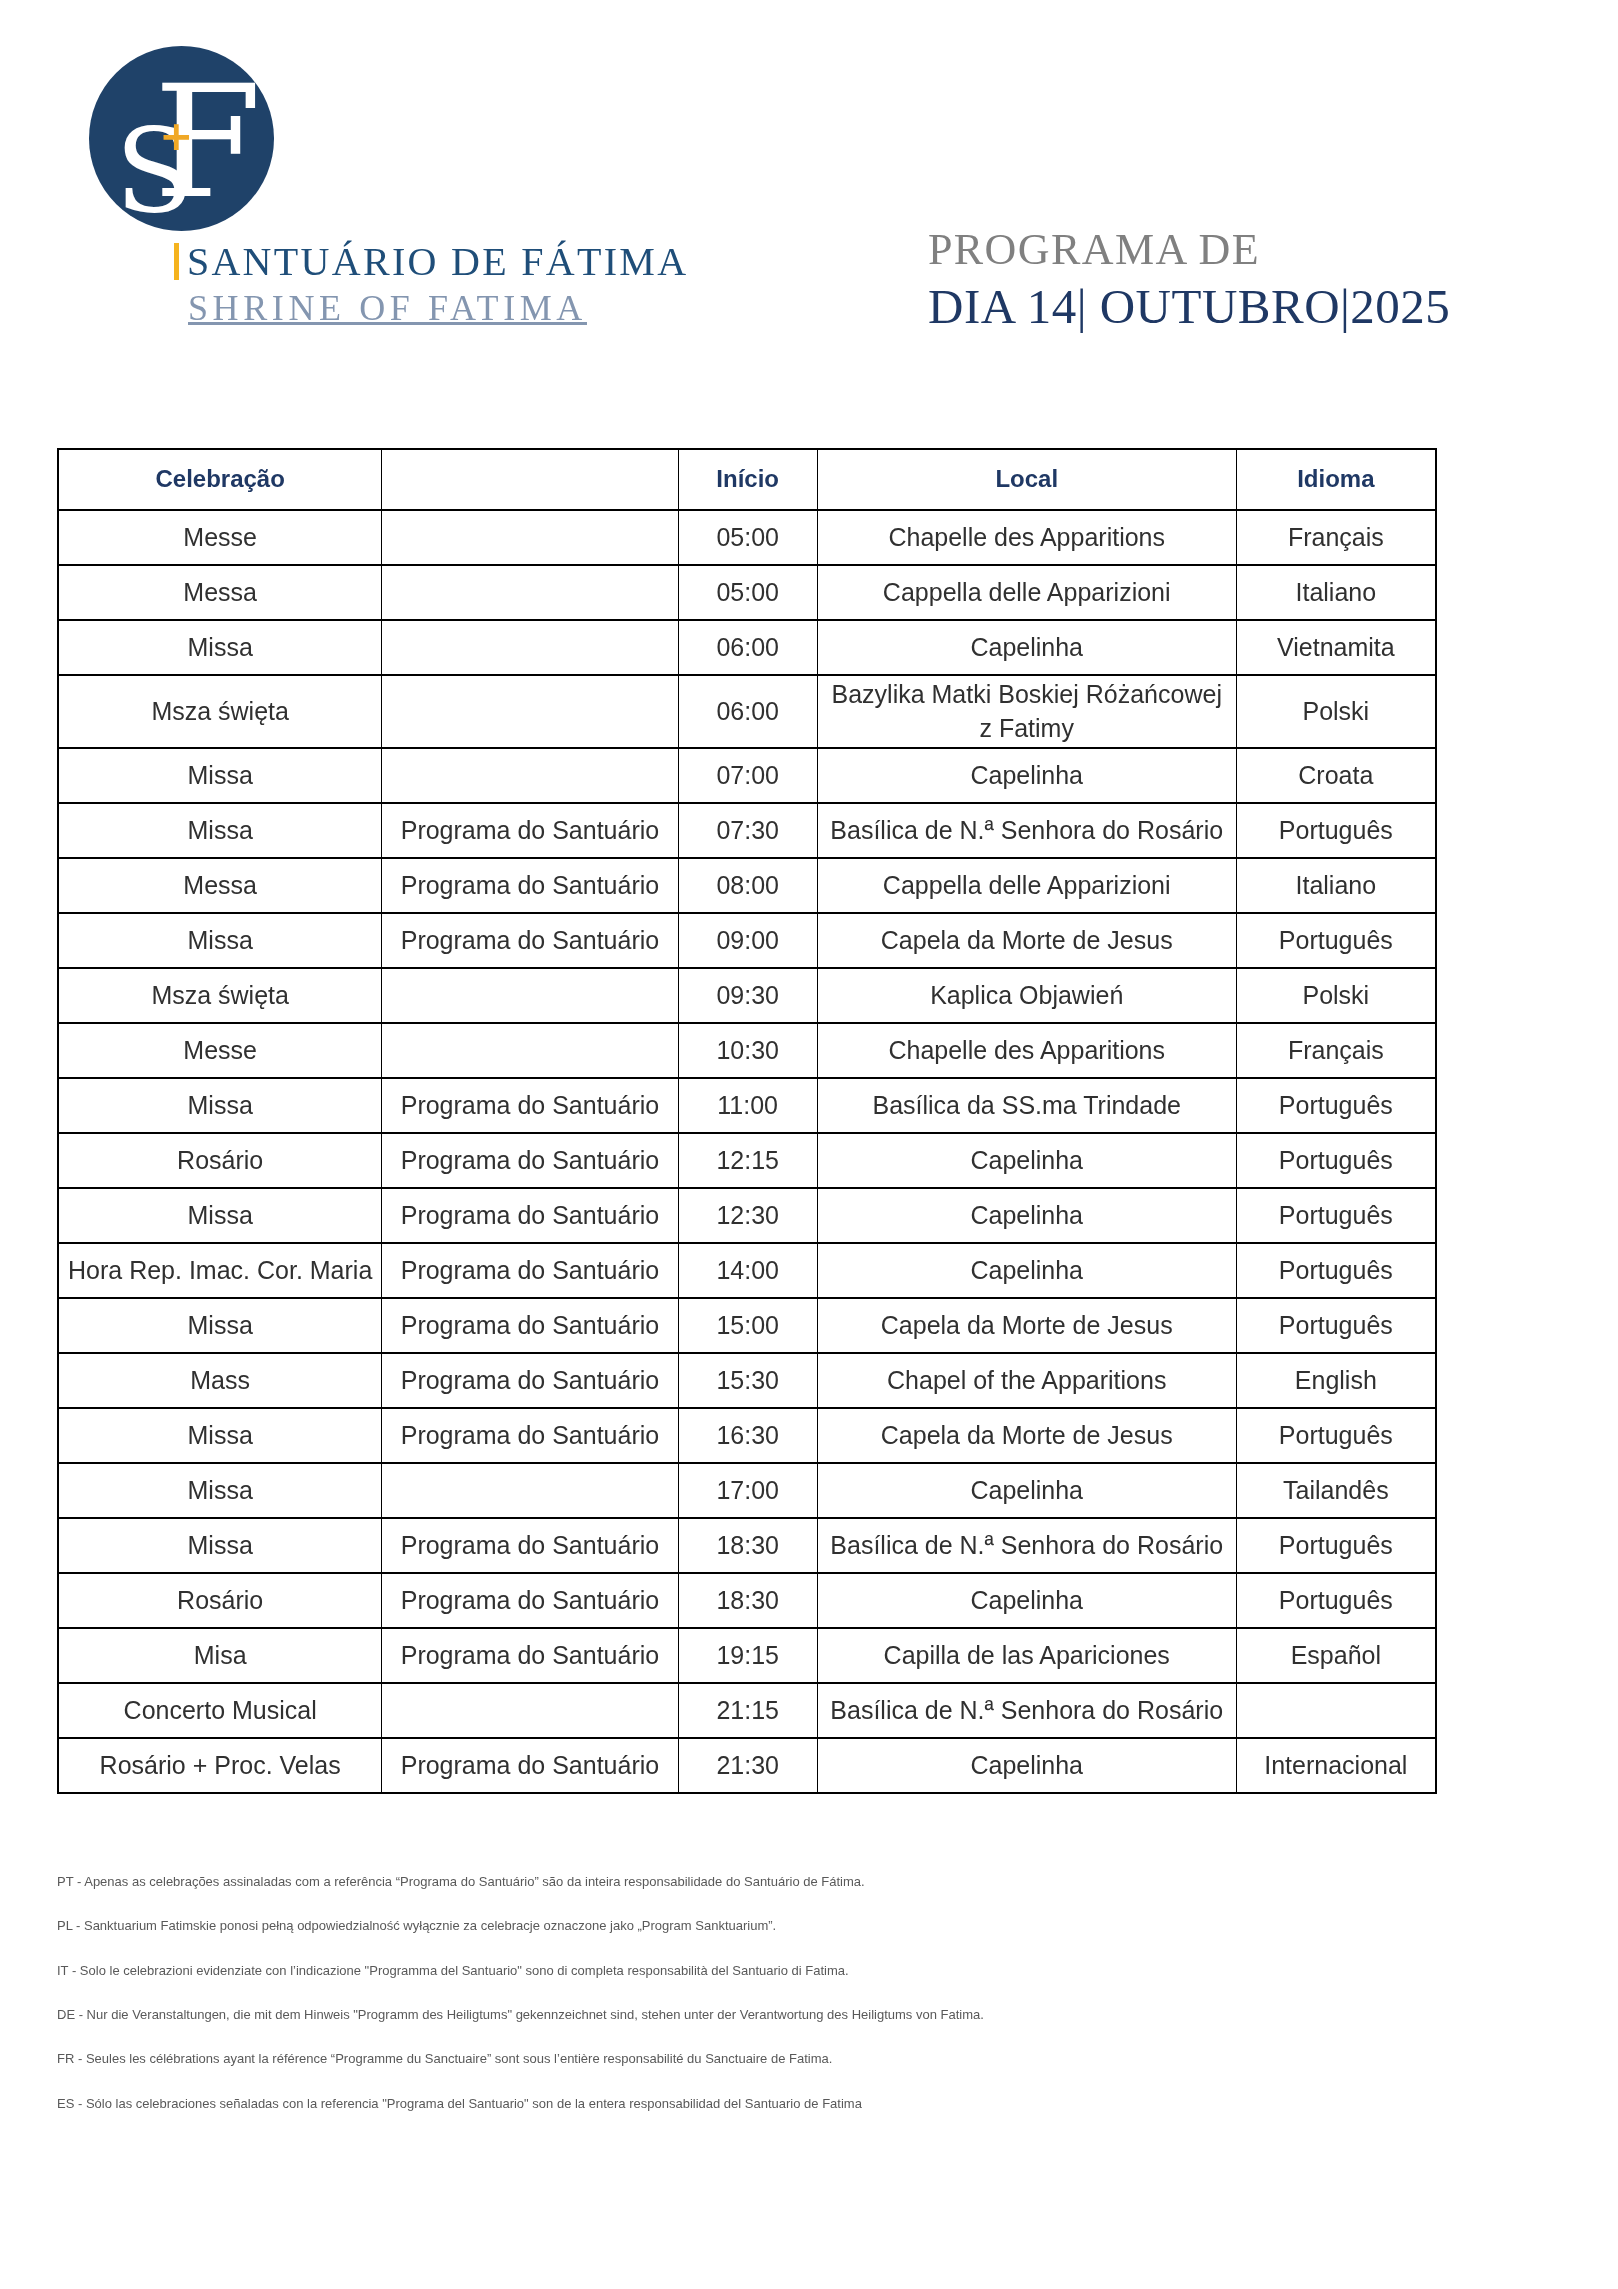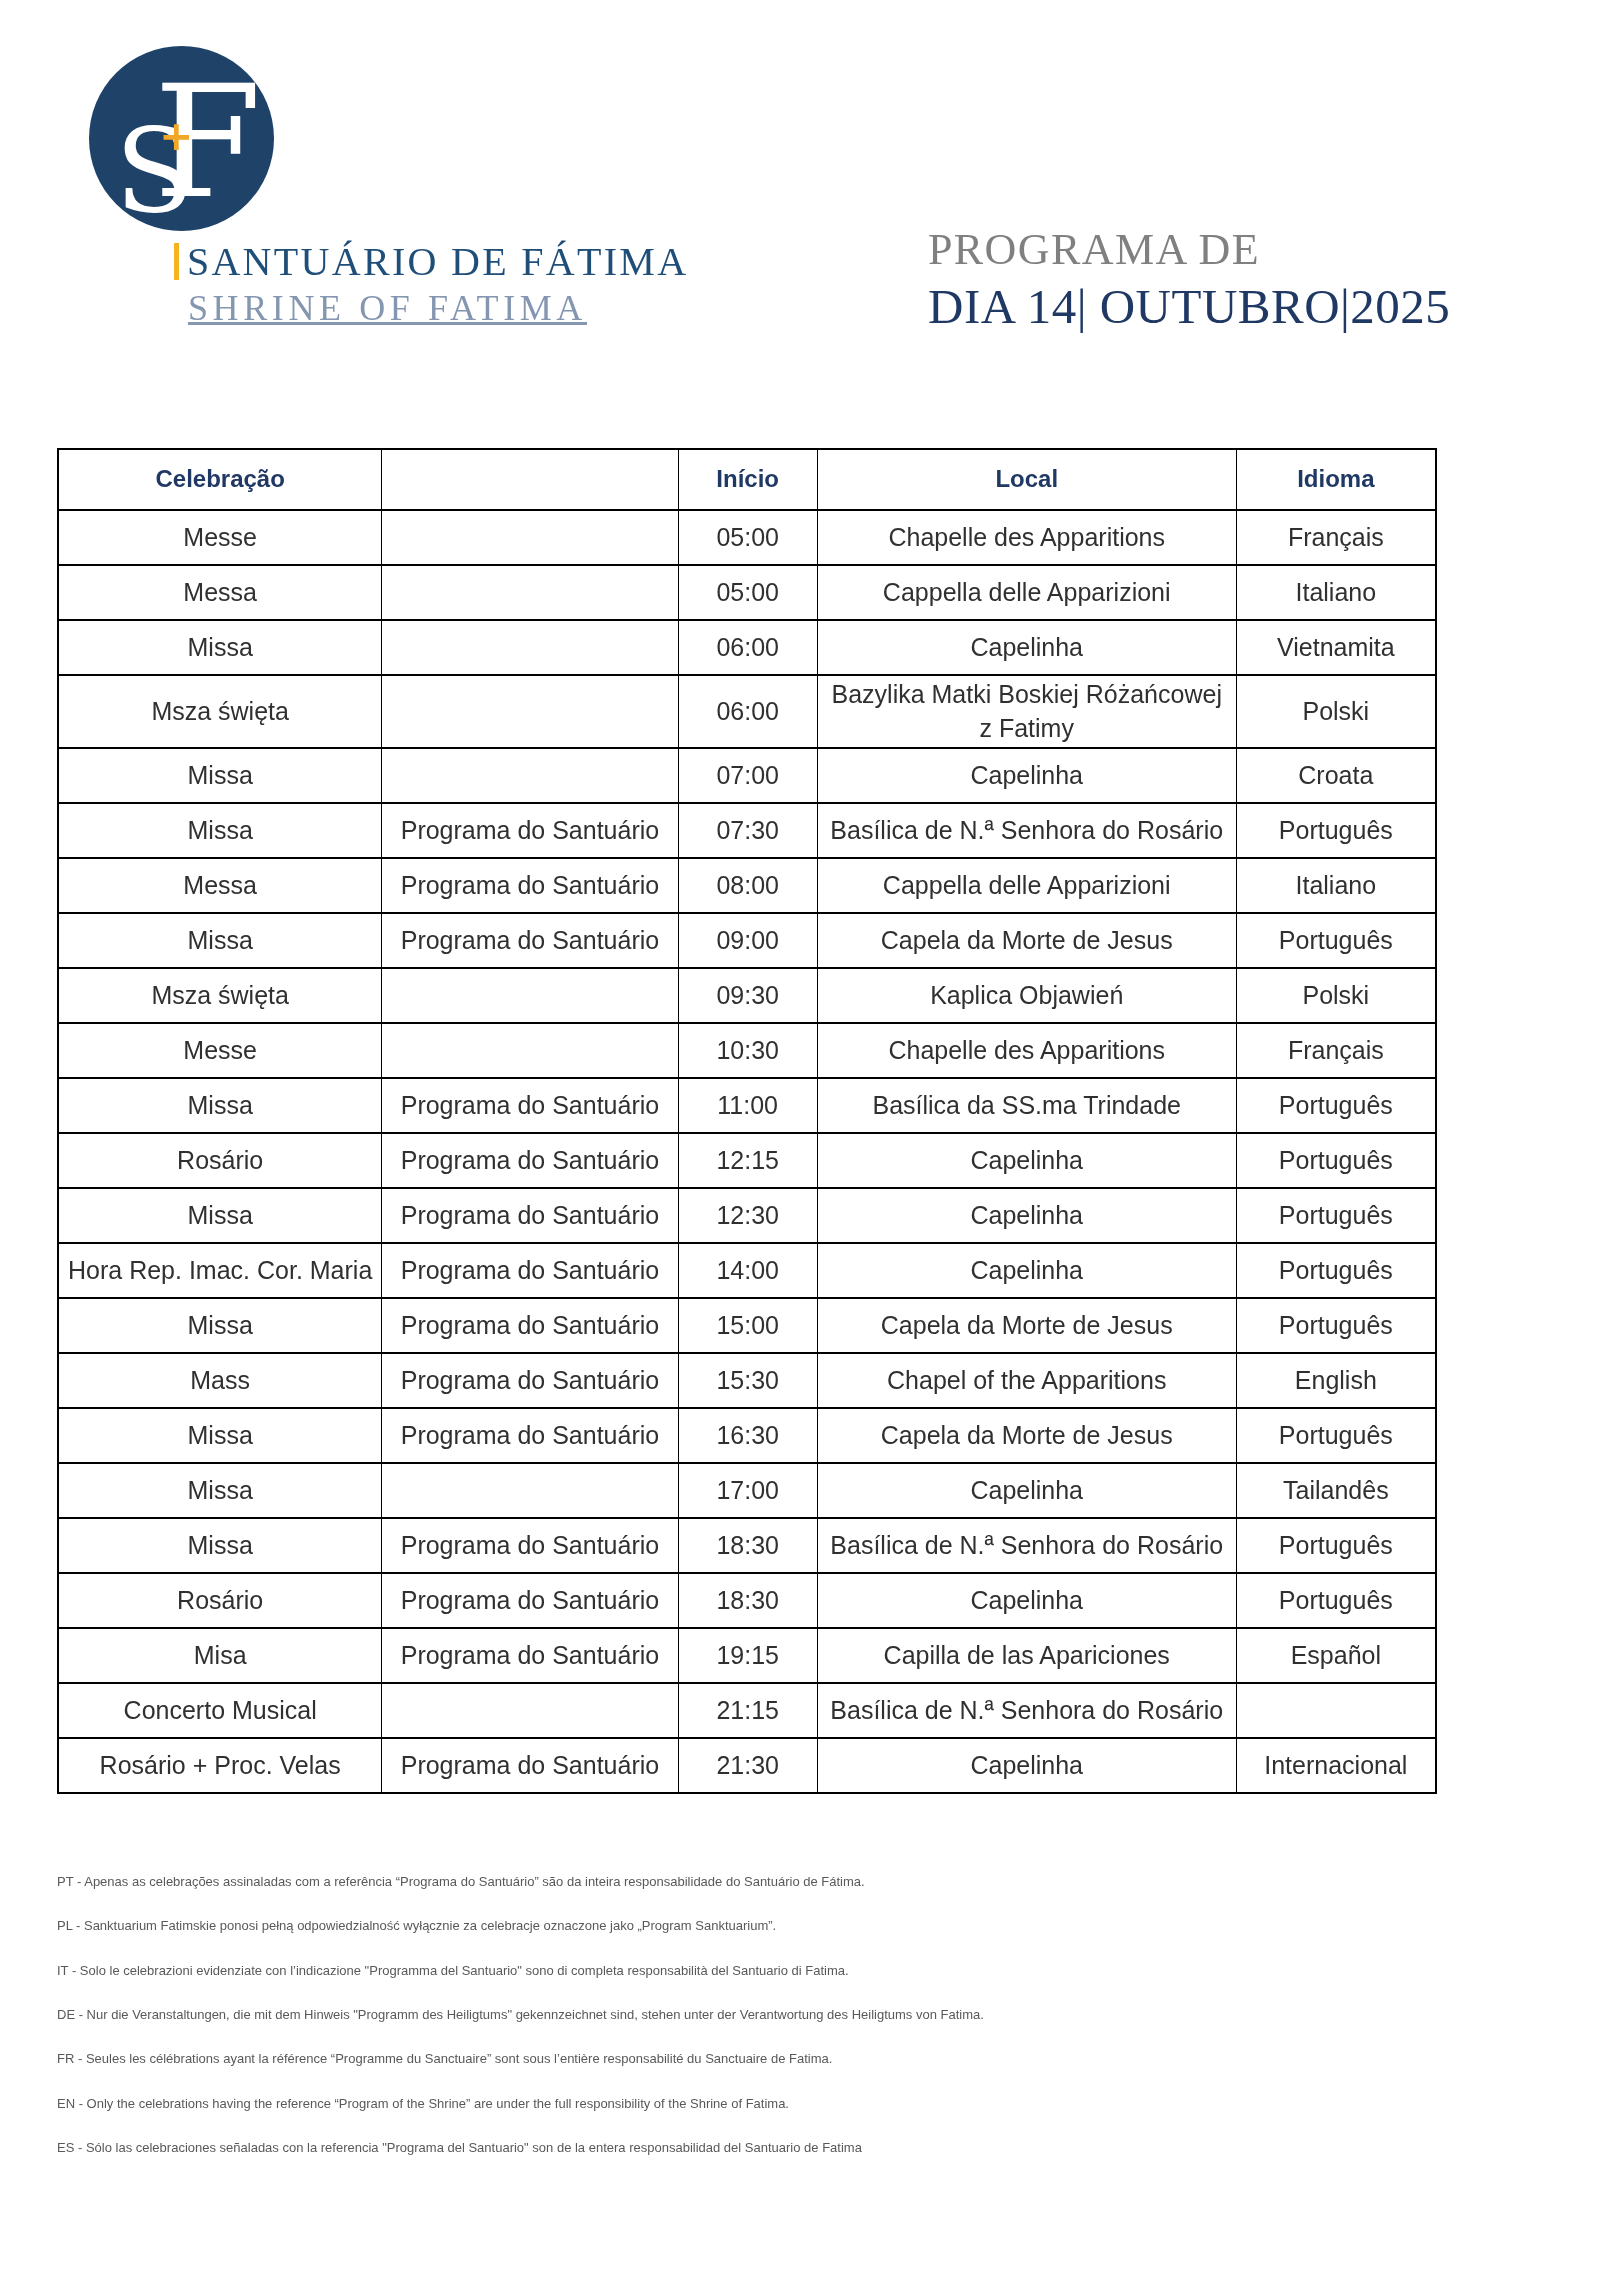--- a/index.html
+++ b/index.html
@@ -325,19 +325,18 @@
     <p>PT - Apenas as celebrações assinaladas com a referência “Programa do Santuário” são da inteira responsabilidade do Santuário de Fátima.</p>
 
     <p>PL - Sanktuarium Fatimskie ponosi pełną odpowiedzialność wyłącznie za celebracje oznaczone jako „Program Sanktuarium”.</p>
 
     <p>IT - Solo le celebrazioni evidenziate con l’indicazione "Programma del Santuario" sono di completa responsabilità del Santuario di Fatima.</p>
 
     <p>DE - Nur die Veranstaltungen, die mit dem Hinweis "Programm des Heiligtums" gekennzeichnet sind, stehen unter der Verantwortung des Heiligtums von Fatima.</p>
 
     <p>FR - Seules les célébrations ayant la référence “Programme du Sanctuaire” sont sous l’entière responsabilité du Sanctuaire de Fatima.</p>
 
-    <p>EN - Only the celebrations having the reference “Program of the Shrine” are under the full responsibility of the Shrine of Fatima.</p>
 
     <p>ES - Sólo las celebraciones señaladas con la referencia "Programa del Santuario" son de la entera responsabilidad del Santuario de Fatima</p>
   </div>
 
 </div>
 
 
 </body></html>

